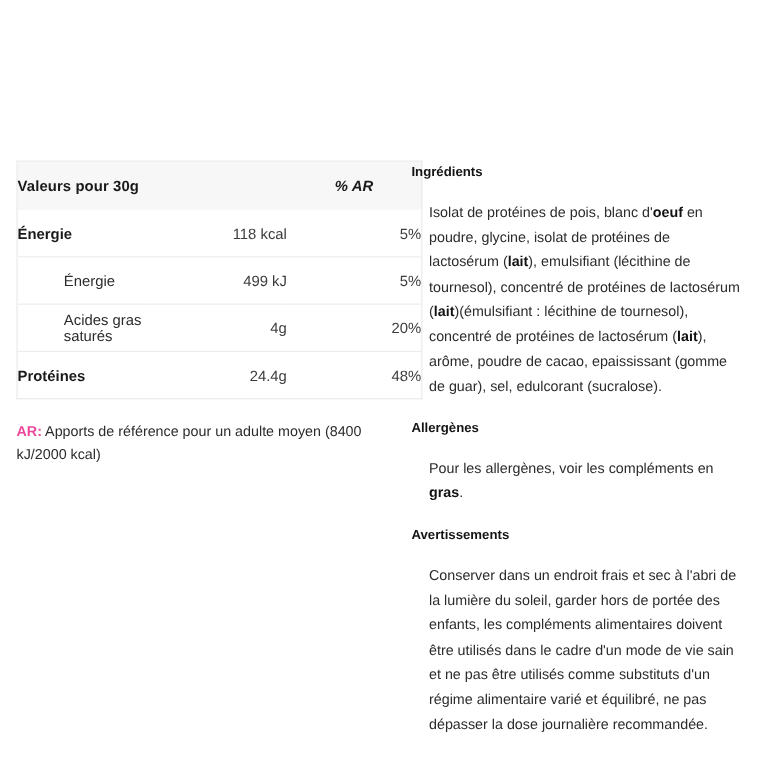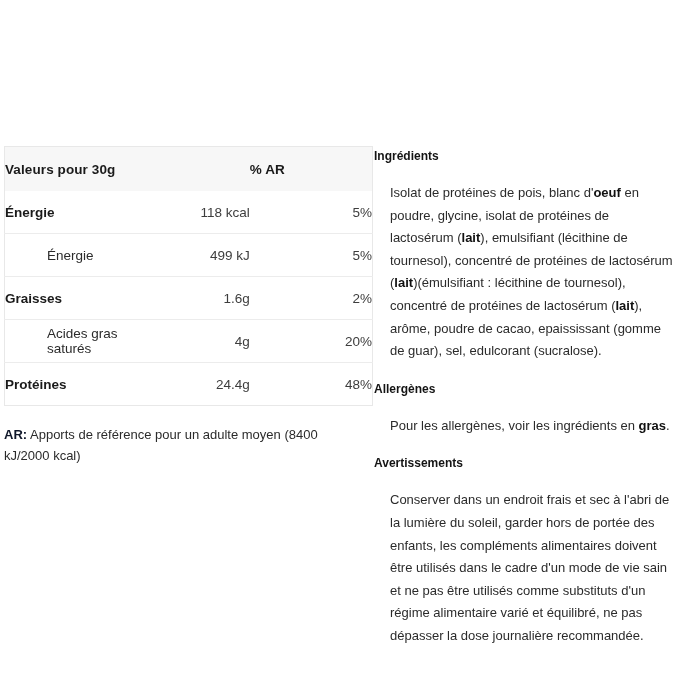--- a/index.html
+++ b/index.html
@@ -31,21 +31,21 @@
     left: 0;
     width: 700px;
     display: flex;
     align-items: flex-start;
   }
 
   .col-left {
     width: 374px;
     flex: 0 0 374px;
     box-sizing: border-box;
-    padding-left: 4px;
+    padding-left: 15px;
   }
 
   .col-right {
     width: 326px;
     flex: 0 0 326px;
     box-sizing: border-box;
     padding-left: 0px;
     padding-right: 10px;
   }
 
@@ -81,26 +81,27 @@
 
   .th-name {
     text-align: left;
     padding-left: 18px;
     font-weight: bold;
     color: #1a1a1a;
     font-size: 13.5px;
     letter-spacing: .1px;
   }
   .th-pct {
-    text-align: left;
+    text-align: center;
     padding-right: 16px;
     font-weight: bold;
     color: #1a1a1a;
     font-size: 13.5px;
     letter-spacing: .1px;
+    font-style: italic;
   }
 
   .c-name {
     text-align: left;
     padding-left: 18px;
     font-weight: bold;
     color: #1a1a1a;
     width: 185px;
   }
   .c-name.sub {
@@ -127,21 +128,21 @@
   .footnote {
     margin-top: 18px;
     padding-left: 0px;
     width: 350px;
     font-size: 13px;
     line-height: 21px;
     color: #2b2b2b;
   }
   .footnote b {
     font-weight: bold;
-    color: #0f172a;
+    color: #ec4899;
   }
 
   
   .sec-title {
     font-size: 12px;
     font-weight: bold;
     color: #141414;
     line-height: 20px;
     margin: 0 0 1px 0;
   }
@@ -181,25 +182,20 @@
               <td class="c-name">Énergie</td>
               <td class="c-value">118 kcal</td>
               <td class="c-pct">5%</td>
             </tr>
             <tr>
               <td class="c-name sub">Énergie</td>
               <td class="c-value">499 kJ</td>
               <td class="c-pct">5%</td>
             </tr>
             <tr>
-              <td class="c-name">Graisses</td>
-              <td class="c-value">1.6g</td>
-              <td class="c-pct">2%</td>
-            </tr>
-            <tr>
               <td class="c-name sub">Acides gras saturés</td>
               <td class="c-value">4g</td>
               <td class="c-pct">20%</td>
             </tr>
             <tr>
               <td class="c-name">Protéines</td>
               <td class="c-value">24.4g</td>
               <td class="c-pct">48%</td>
             </tr>
           </tbody>
@@ -210,21 +206,21 @@
       </div>
 
     </div>
 
     <div class="col-right">
 
       <h3 class="sec-title">Ingrédients</h3>
       <p class="sec-body" id="ingredients-body"><span>Isolat de protéines de pois, blanc d'</span><b>oeuf</b><span> en poudre, glycine, isolat de protéines de lactosérum (</span><b>lait</b><span>), emulsifiant (lécithine de tournesol), concentré de protéines de lactosérum (</span><b>lait</b><span>)(émulsifiant : lécithine de tournesol), concentré de protéines de lactosérum (</span><b>lait</b><span>), arôme, poudre de cacao, epaississant (gomme de guar), sel, edulcorant (sucralose).</span></p>
 
       <h3 class="sec-title spaced">Allergènes</h3>
-      <p class="sec-body" id="allergens-body"><span>Pour les allergènes, voir les ingrédients en </span><b>gras</b><span>.</span></p>
+      <p class="sec-body" id="allergens-body"><span>Pour les allergènes, voir les compléments en </span><b>gras</b><span>.</span></p>
 
       <h3 class="sec-title spaced">Avertissements</h3>
       <p class="sec-body" id="warnings-body"><span>Conserver dans un endroit frais et sec à l'abri de la lumière du soleil, garder hors de portée des enfants, les compléments alimentaires doivent être utilisés dans le cadre d'un mode de vie sain et ne pas être utilisés comme substituts d'un régime alimentaire varié et équilibré, ne pas dépasser la dose journalière recommandée.</span></p>
 
     </div>
 
   </div>
 </div>
 
 </body></html>

